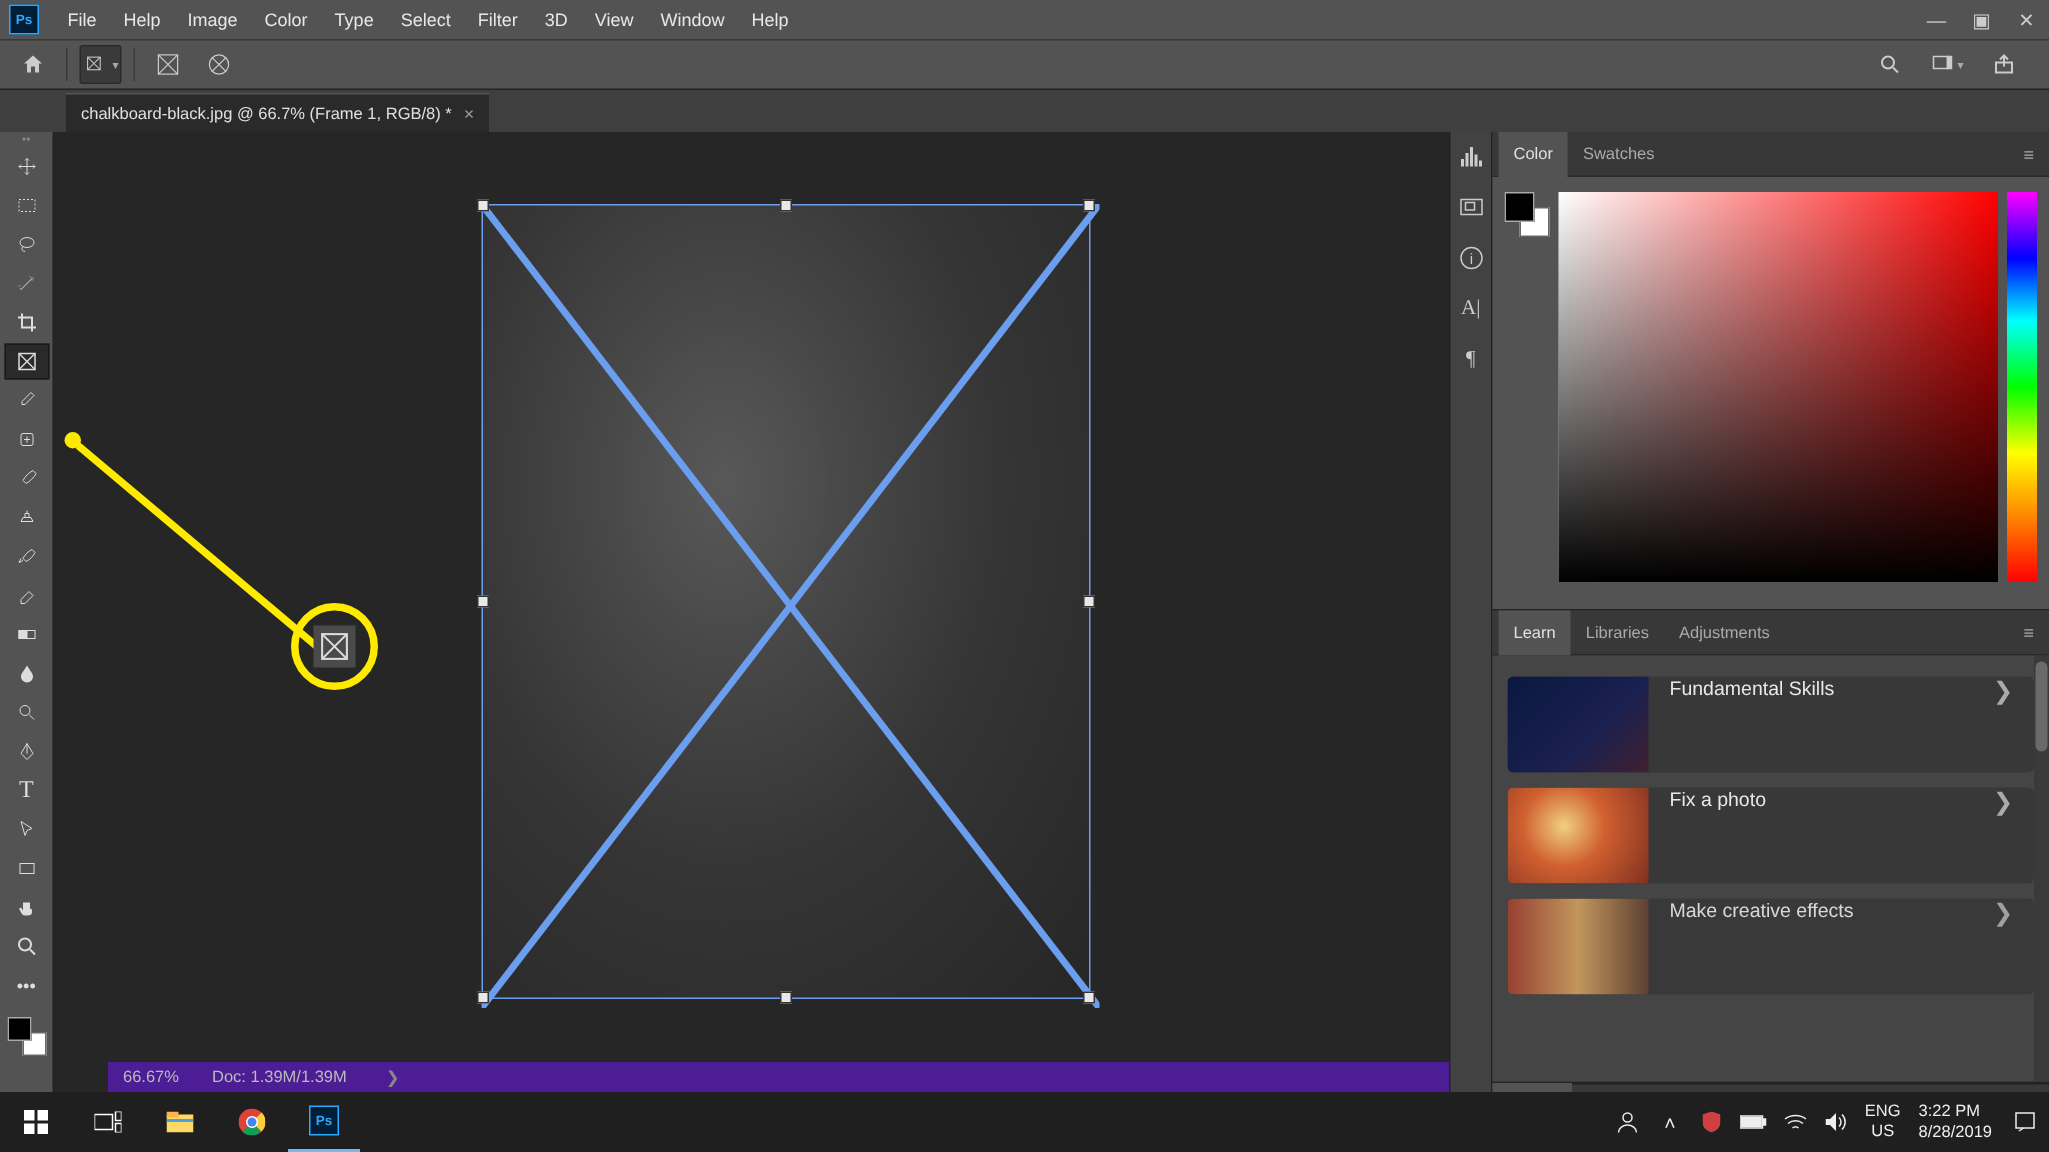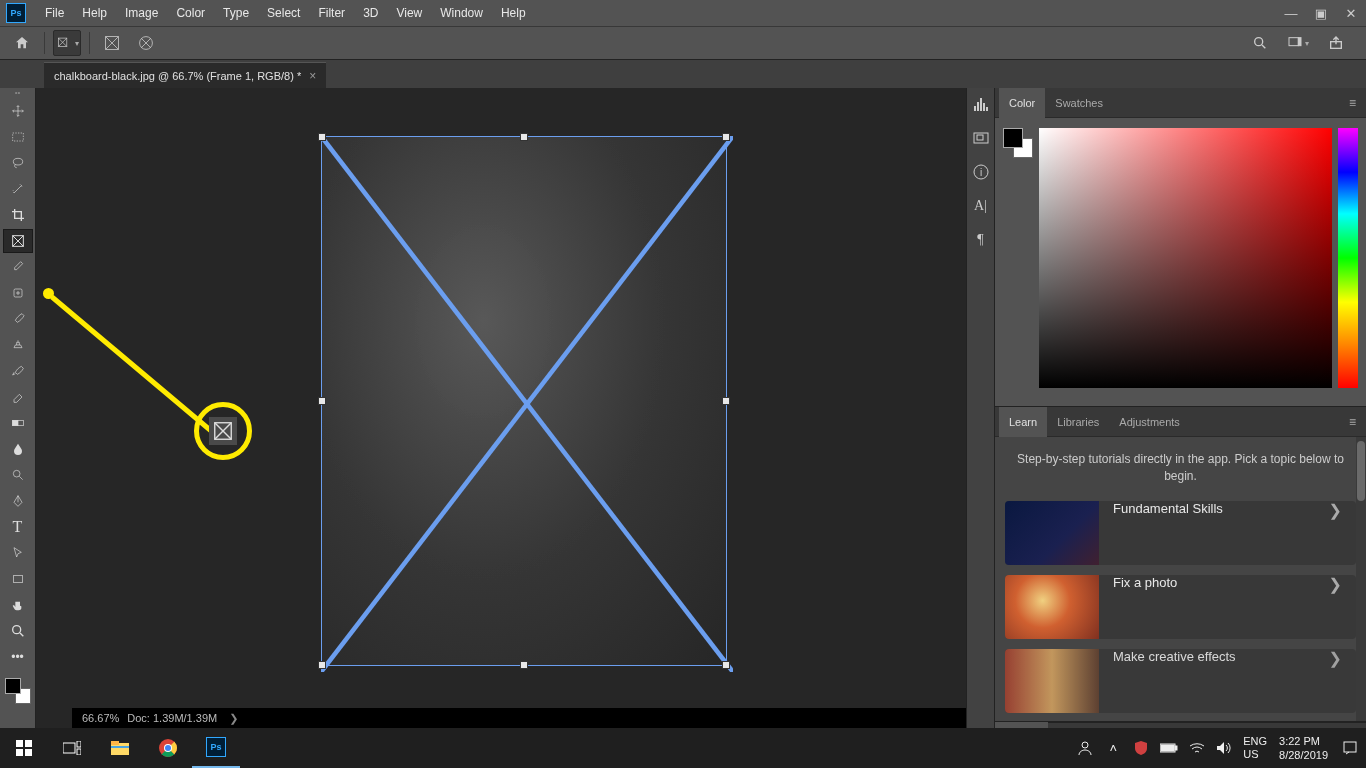--- a/index.html
+++ b/index.html
@@ -26,21 +26,21 @@
 .swatches-mini{width:26px;height:26px;position:relative;margin-top:8px}
 .sw-front{position:absolute;width:16px;height:16px;background:#000;border:1px solid #aaa;top:0;left:0}
 .sw-back{position:absolute;width:16px;height:16px;background:#fff;border:1px solid #666;bottom:0;right:0}
 .canvas-area{flex:1;background:#262626;position:relative;overflow:hidden}
 .canvas-image{position:absolute;left:285px;top:48px;width:406px;height:530px;background:radial-gradient(ellipse at 40% 35%,#5a5a5a 0%,#3a3a3a 50%,#2a2a2a 100%);filter:contrast(1.05)}
 .frame-overlay{position:absolute;left:282px;top:45px;width:412px;height:536px;pointer-events:none}
 .frame-border{position:absolute;inset:3px;border:1px solid #6b9eef}
 .frame-diag{position:absolute;inset:3px}
 .frame-diag line{stroke:#6b9eef;stroke-width:1}
 .handle{position:absolute;width:8px;height:8px;background:#e8e8e8;border:1px solid #333}
-.status-bar{position:absolute;bottom:0;left:36px;right:0;height:20px;background:#000000;display:flex;align-items:center;padding:0 10px;gap:8px;color:#bbb;font-size:11px}
+.status-bar{position:absolute;bottom:0;left:36px;right:0;height:20px;background:#4c1d95;display:flex;align-items:center;padding:0 10px;gap:22px;color:#bbb;font-size:11px}
 .status-arrow{color:#888;margin-left:4px}
 .panel-col-narrow{width:28px;background:#424242;border-left:1px solid #222;display:flex;flex-direction:column;align-items:center;padding-top:6px;gap:14px}
 .panel-col-narrow .picon{width:20px;height:20px;display:flex;align-items:center;justify-content:center;color:#ccc;cursor:pointer;font-size:14px;font-family:serif}
 .right-panels{width:372px;background:#383838;border-left:1px solid #222;display:flex;flex-direction:column}
 .panel{border-bottom:1px solid #222}
 .panel-tabs{height:30px;background:#383838;display:flex;align-items:center;padding:0 4px;border-bottom:1px solid #2a2a2a}
 .ptab{padding:0 10px;height:30px;line-height:30px;font-size:11px;color:#aaa;cursor:pointer}
 .ptab.active{background:#535353;color:#e0e0e0}
 .ptab-menu{margin-left:auto;padding:0 6px;color:#aaa;cursor:pointer}
 .color-panel-body{height:288px;background:#535353;display:flex;padding:10px 8px;gap:6px}
@@ -350,21 +350,20 @@
     </div>
 
     <div class="panel">
       <div class="panel-tabs">
         <div class="ptab active">Learn</div>
         <div class="ptab">Libraries</div>
         <div class="ptab">Adjustments</div>
         <div class="ptab-menu">≡</div>
       </div>
       <div class="learn-panel-body">
-        <div class="learn-sub">Step-by-step tutorials directly in the app. Pick a topic below to begin.</div>
         <div class="learn-item">
           <div class="learn-thumb lt1"></div>
           <div class="learn-label">Fundamental Skills</div>
           <div class="learn-arrow">❯</div>
         </div>
         <div class="learn-item">
           <div class="learn-thumb lt2"></div>
           <div class="learn-label">Fix a photo</div>
           <div class="learn-arrow">❯</div>
         </div>
@@ -462,21 +461,21 @@
         <svg width="16" height="12" viewBox="0 0 16 12" stroke="#eee" fill="none">
           <path d="M1 4a12 12 0 0114 0M3 7a8 8 0 0110 0M6 10a3 3 0 014 0"></path>
         </svg>
       </div>
     <div class="tray-ico">
         <svg width="16" height="14" viewBox="0 0 16 14" fill="#eee">
           <path d="M0 5h3l4-4v12l-4-4H0z"></path>
           <path d="M9 4a4 4 0 010 6M11 2a7 7 0 010 10" stroke="#eee" fill="none"></path>
         </svg>
       </div>
-    <div style="line-height:1.2">
+    <div style="text-align:center;line-height:1.2">
       <div>ENG</div>
       <div>US</div>
     </div>
     <div class="clock">
       <div>3:22 PM</div>
       <div>8/28/2019</div>
     </div>
     <div class="tray-ico">
         <svg width="16" height="16" viewBox="0 0 16 16" stroke="#eee" fill="none">
           <rect x="2" y="2" width="12" height="10"></rect>

